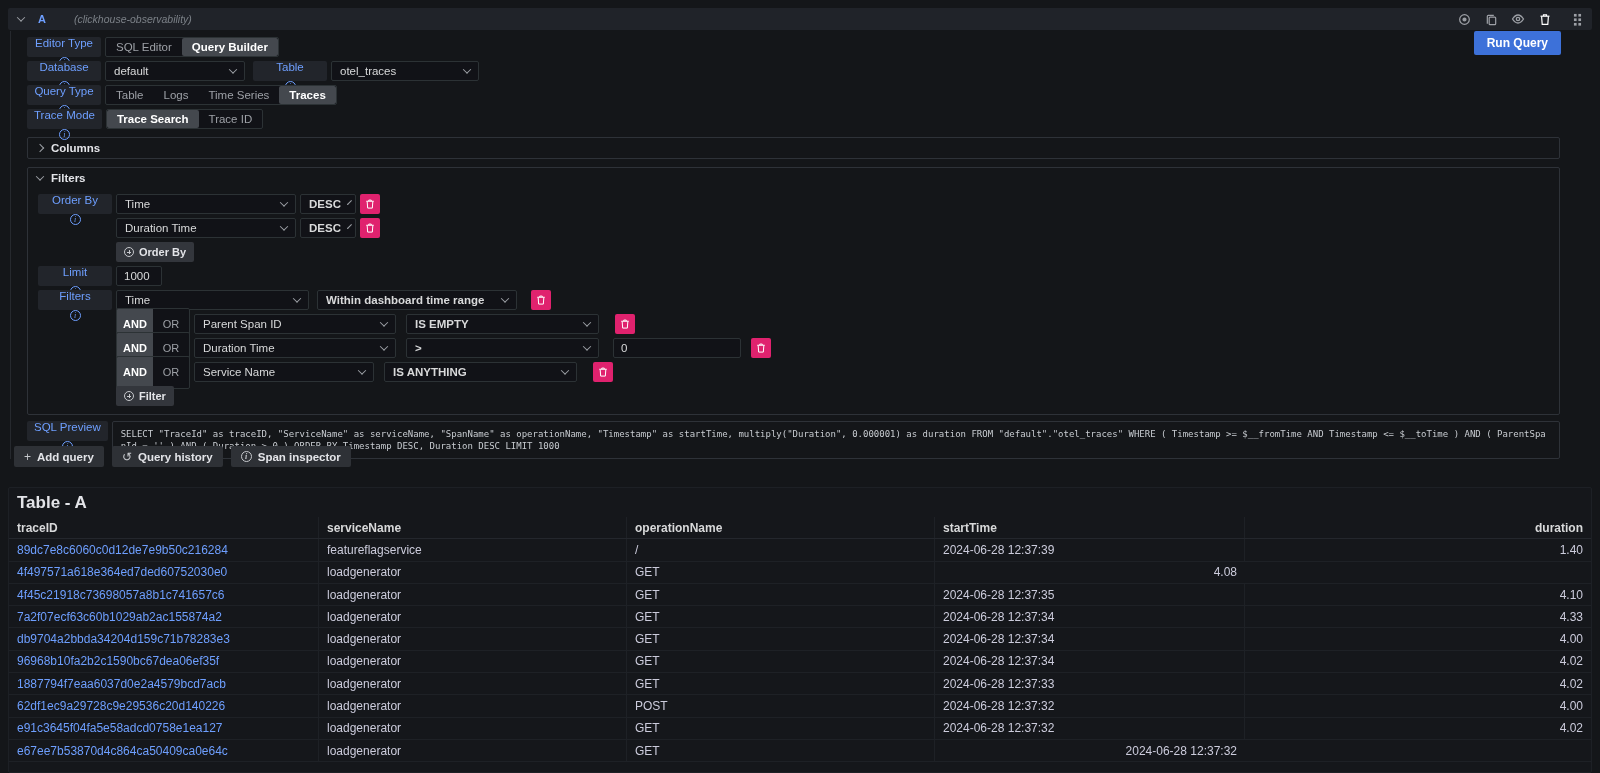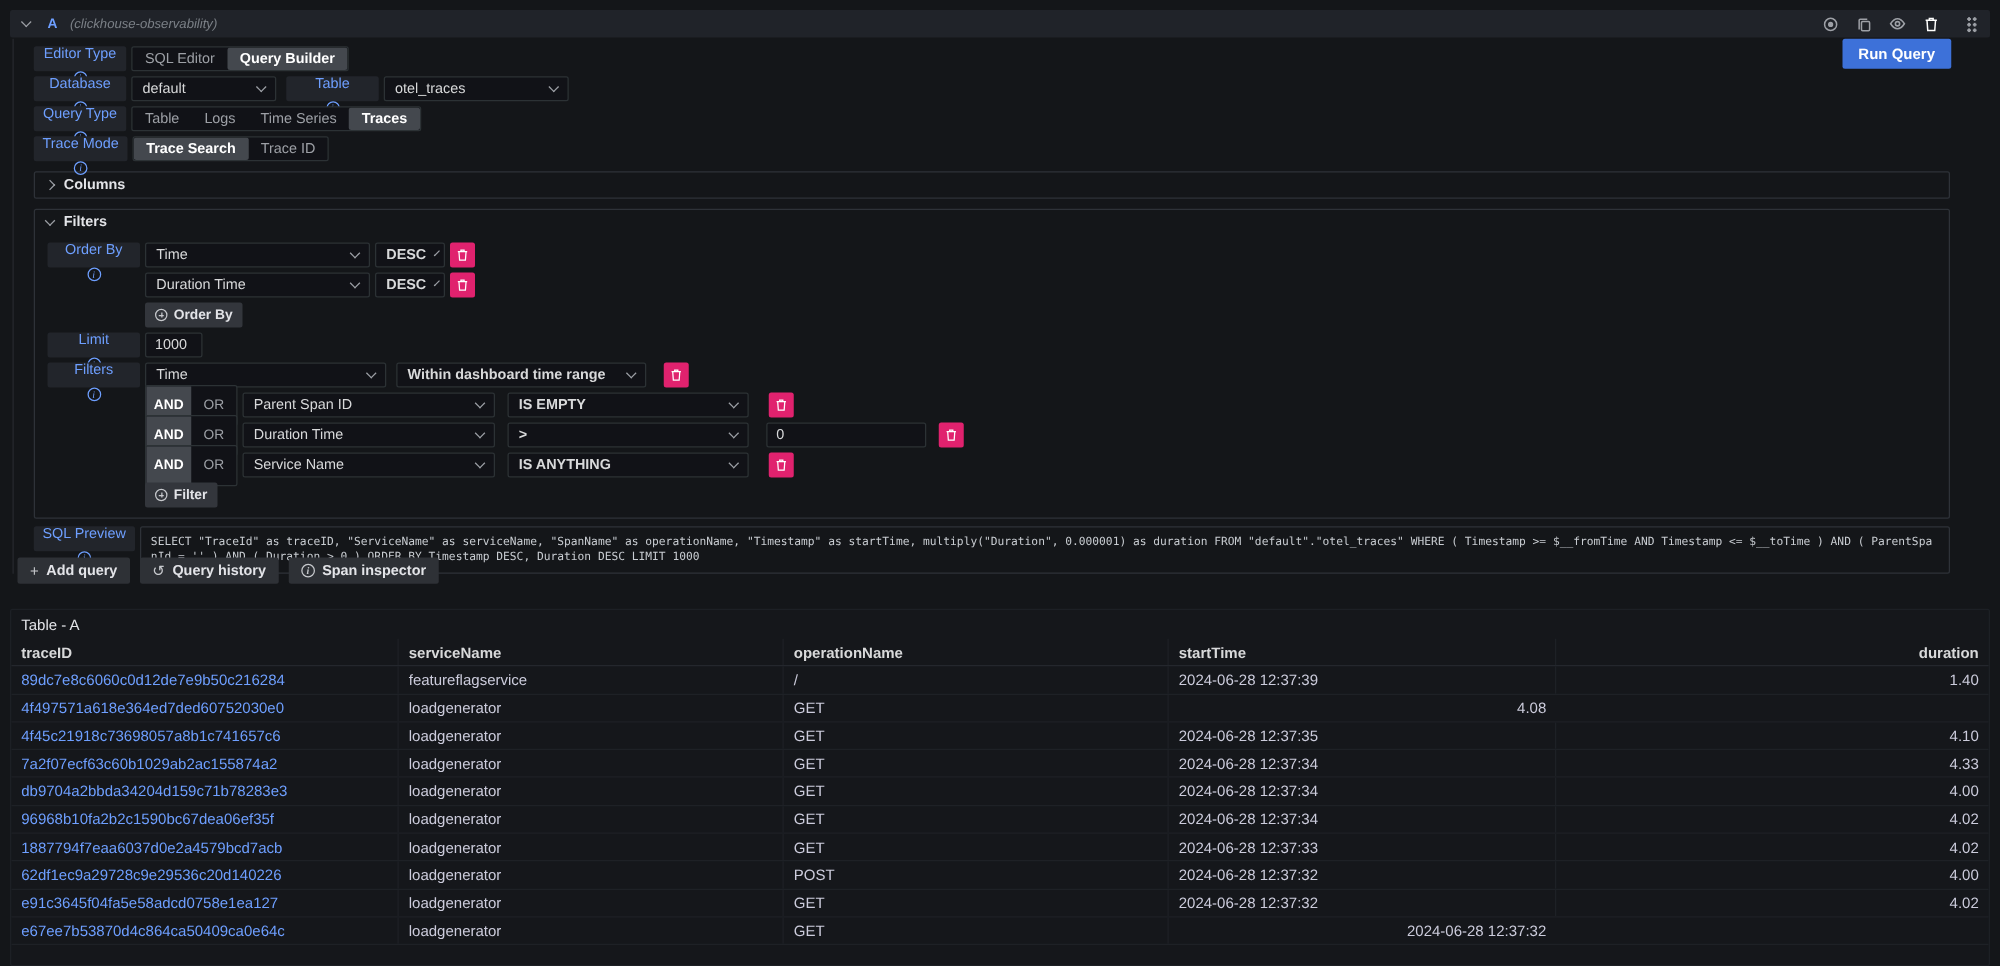--- a/index.html
+++ b/index.html
@@ -14,21 +14,21 @@
   
   .topbar {
     position:absolute; top:8px; left:8px; right:8px; height:22px;
     background:#202329; border-radius:2px;
     display:flex; align-items:center; padding:0 10px; gap:10px;
   }
   .chev { width:6px; height:6px; border-right:1.4px solid #9da0a6; border-bottom:1.4px solid #9da0a6; display:inline-block; }
   .chev.down { transform:rotate(45deg) translate(-1px,-1px); }
   .chev.right { transform:rotate(-45deg); }
   .refid { color:#6e9fff; font-weight:bold; font-size:11px; margin-left:4px; }
-  .ds-hint { color:#7b8087; font-style:italic; font-size:10.5px; }
+  .ds-hint { color:#7b8087; font-style:italic; font-size:10.5px; margin-left:18px; }
   .topbar-icons { margin-left:auto; display:flex; align-items:center; gap:13px; }
   .tb-icon { width:14px; height:14px; display:flex; align-items:center; justify-content:center; color:#9da0a6; }
   .tb-icon svg { stroke:#9da0a6; fill:none; stroke-width:1.3; }
   .drag-dots { width:9px; height:13px; margin-left:8px;
     background:radial-gradient(circle 1.4px, #9da0a6 1.3px, transparent 1.5px);
     background-size:4.5px 4.5px; }
   
   .run-query {
     position:absolute; top:31px; right:39px; height:24px;
     background:#3d71d9; color:#fff; font-weight:bold; font-size:12px;
@@ -89,21 +89,21 @@
     background:#2e3136; border:none; border-radius:2px; height:21px; padding:0 10px;
     color:#e3e4e8; font-size:11.5px; font-weight:bold; display:flex; align-items:center; gap:6px; cursor:pointer;
   }
   .glyph-icon { font-size:12px; font-weight:normal; color:#c7c9cd; }
   .info-i.gray { border-color:#c7c9cd; color:#c7c9cd; }
   
   .panel {
     position:absolute; top:487px; left:8px; right:8px; bottom:0;
     background:#15171b; border:1px solid #1d2025; border-radius:2px; overflow:hidden;
   }
-  .panel-title { padding:5px 8px 4px; color:#e3e4e8; font-weight:normal; font-size:12px; }
+  .panel-title { padding:5px 8px 4px; color:#e3e4e8; font-weight:bold; font-size:17px; }
   .grid { width:100%; }
   .grid-row { display:grid; grid-template-columns:310px 308px 308px 310px 1fr; height:22.3px; border-bottom:1px solid #1e2126; }
   .grid-row > div { display:flex; align-items:center; padding:0 8px; border-right:1px solid #1e2126; overflow:hidden; white-space:nowrap; }
   .grid-row > div:last-child { border-right:none; justify-content:flex-end; }
   .grid-row.head { font-weight:bold; color:#d8d9da; font-size:12px; border-bottom:1px solid #24272d; }
   .cell-link { color:#6e9fff; cursor:pointer; }
   .partial-row { height:22px; }
 </style>
 </head>
 <body>
@@ -155,21 +155,21 @@
       <span class="seg">SQL Editor</span>
       <span class="seg sel">Query Builder</span>
     </div>
   </div>
 
   <div class="frow">
     <div class="inline-label">
       <span>Database</span>
       <span class="info-i">i</span>
     </div>
-    <div class="select" style="width:116px">
+    <div class="select" style="width:140px">
       <span>default</span>
       <span class="chev down"></span>
     </div>
     <div class="inline-label" style="margin-left:4px">
       <span>Table</span>
       <span class="info-i">i</span>
     </div>
     <div class="select" style="width:148px">
       <span>otel_traces</span>
       <span class="chev down"></span>
@@ -334,21 +334,21 @@
               <path d="M2.6 3.4l.6 8h5.6l.6-8"></path>
             </svg>
         </button>
       </div>
 
       <div class="frow" style="padding-left:78px">
         <div class="bool-group">
           <span class="bool-seg sel">AND</span>
           <span class="bool-seg">OR</span>
         </div>
-        <div class="select" style="width:202px">
+        <div class="select" style="width:180px">
           <span>Service Name</span>
           <span class="chev down"></span>
         </div>
         <div class="select" style="width:193px; margin-left:6px">
           <span style="font-weight:bold">IS ANYTHING</span>
           <span class="chev down"></span>
         </div>
         <button class="trash-btn" style="margin-left:12px">
           <svg width="10" height="12" viewBox="0 0 12 13">
               <path d="M1.5 3.2h9"></path>

